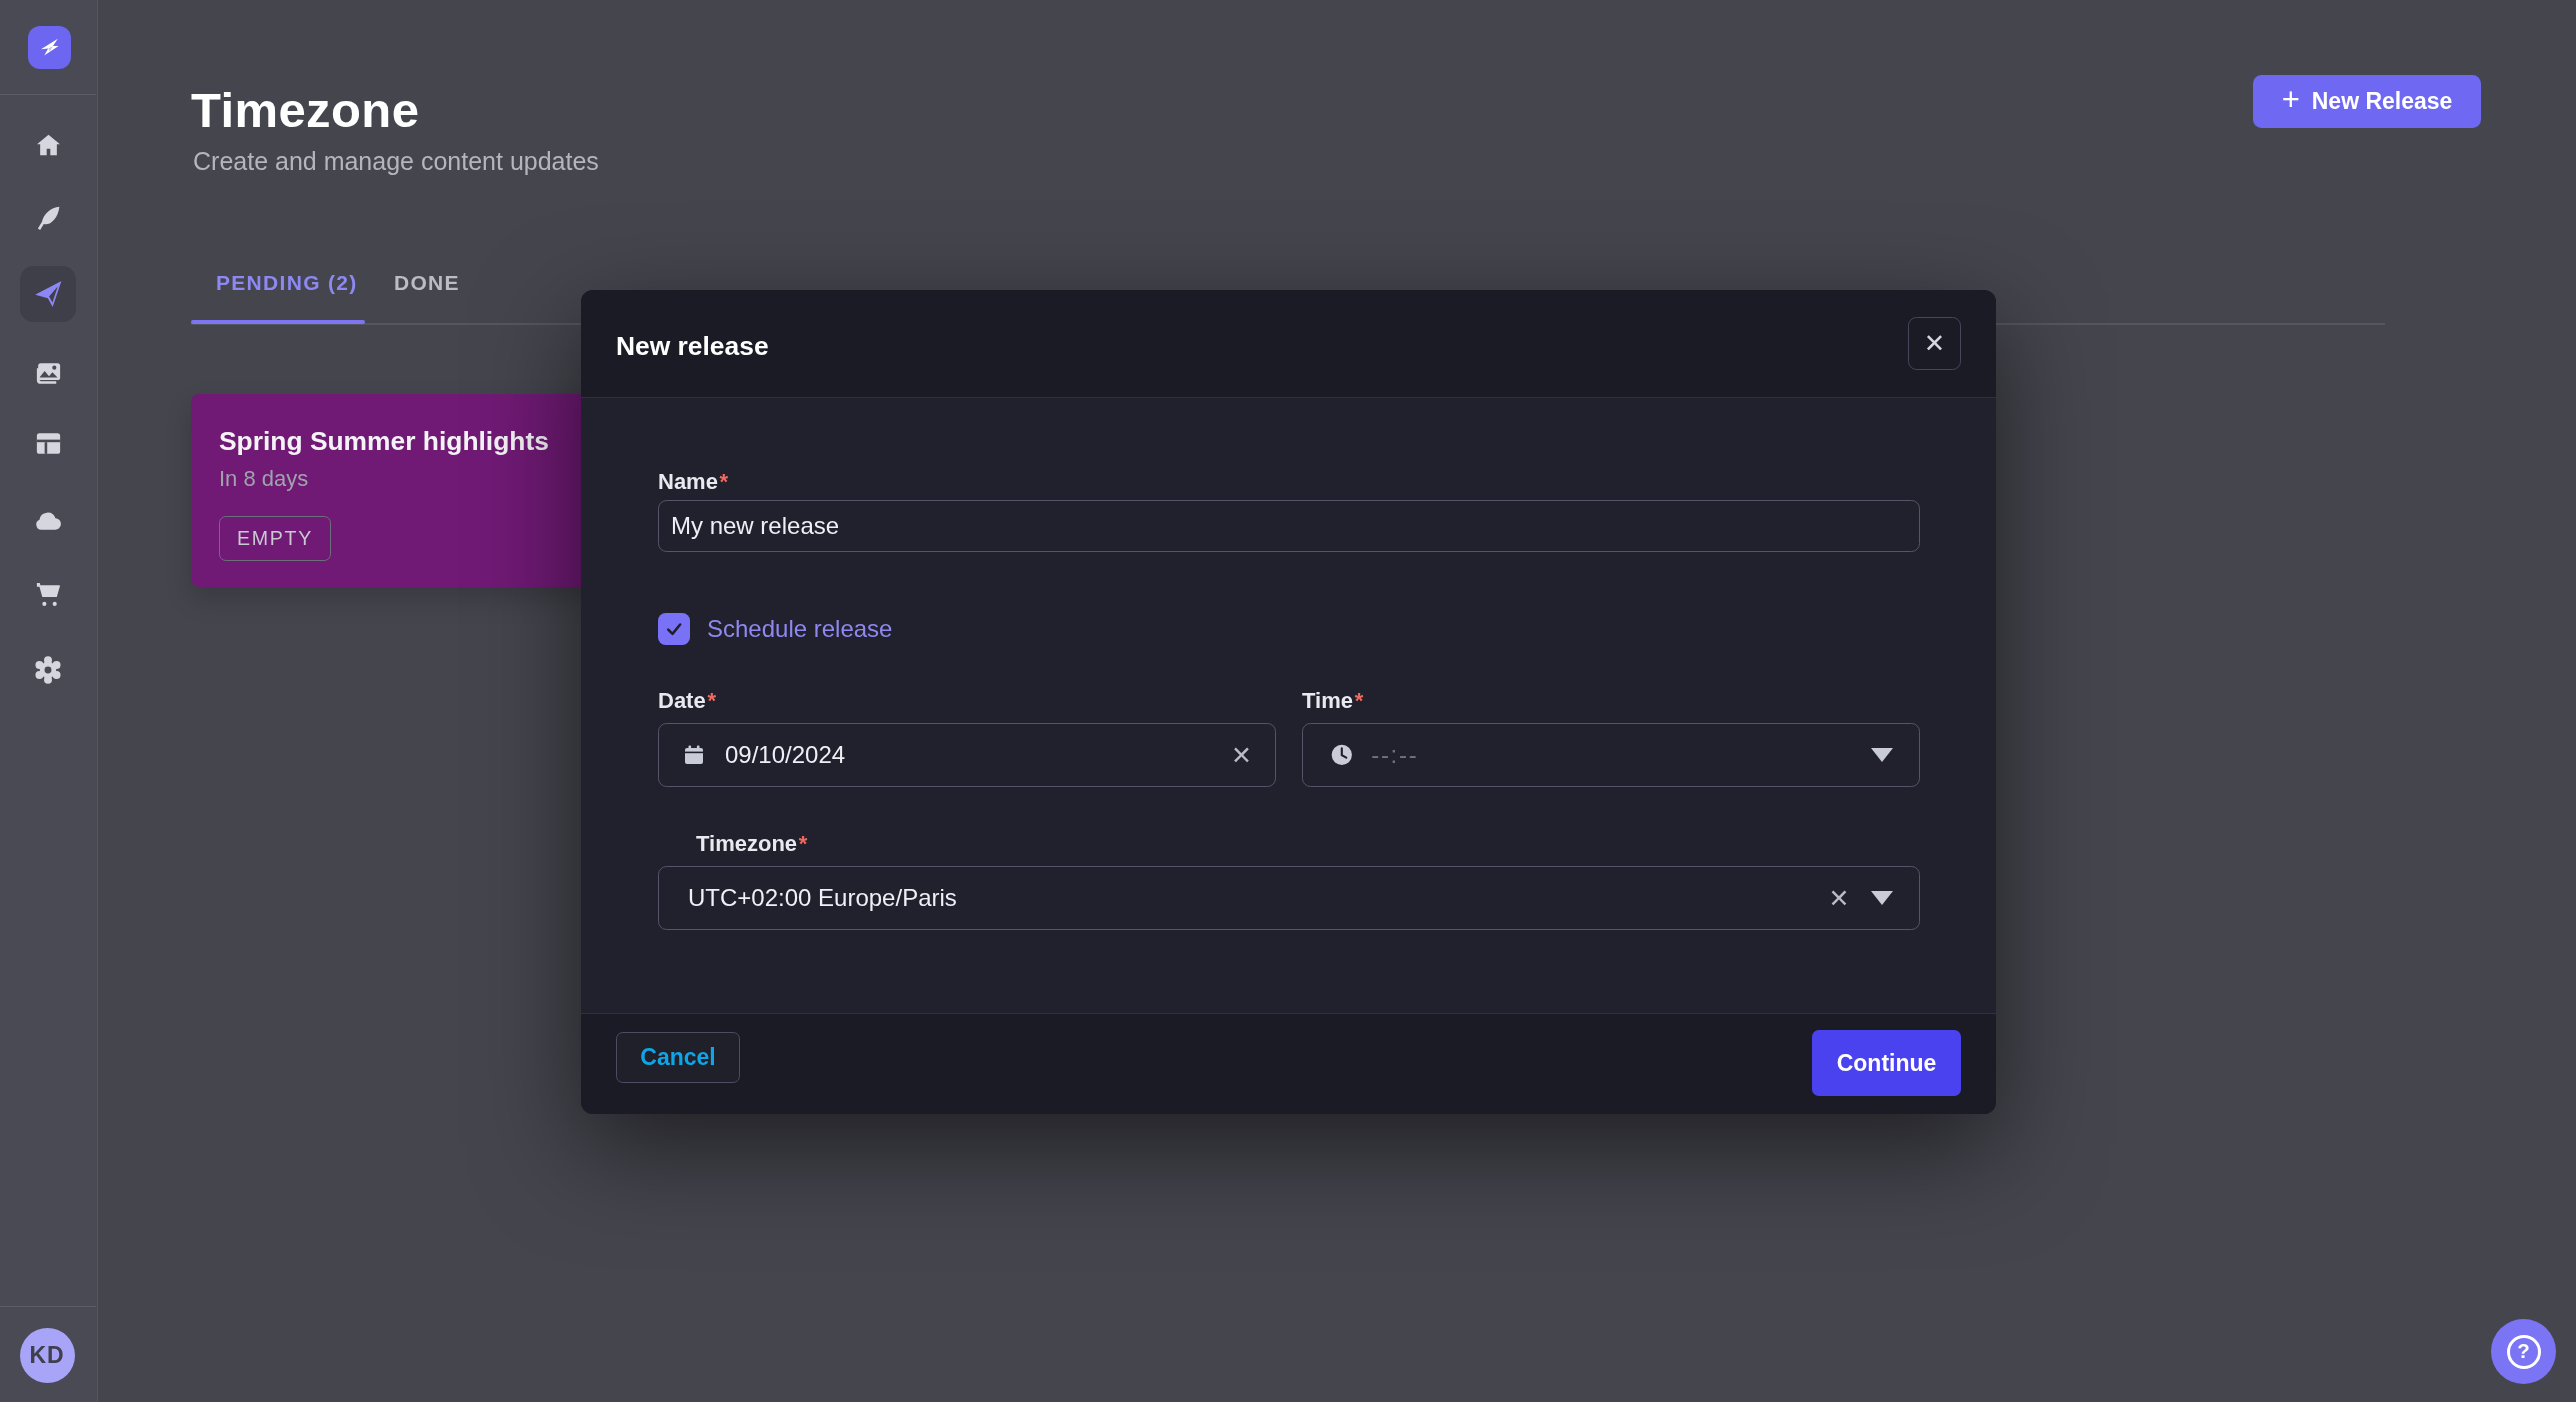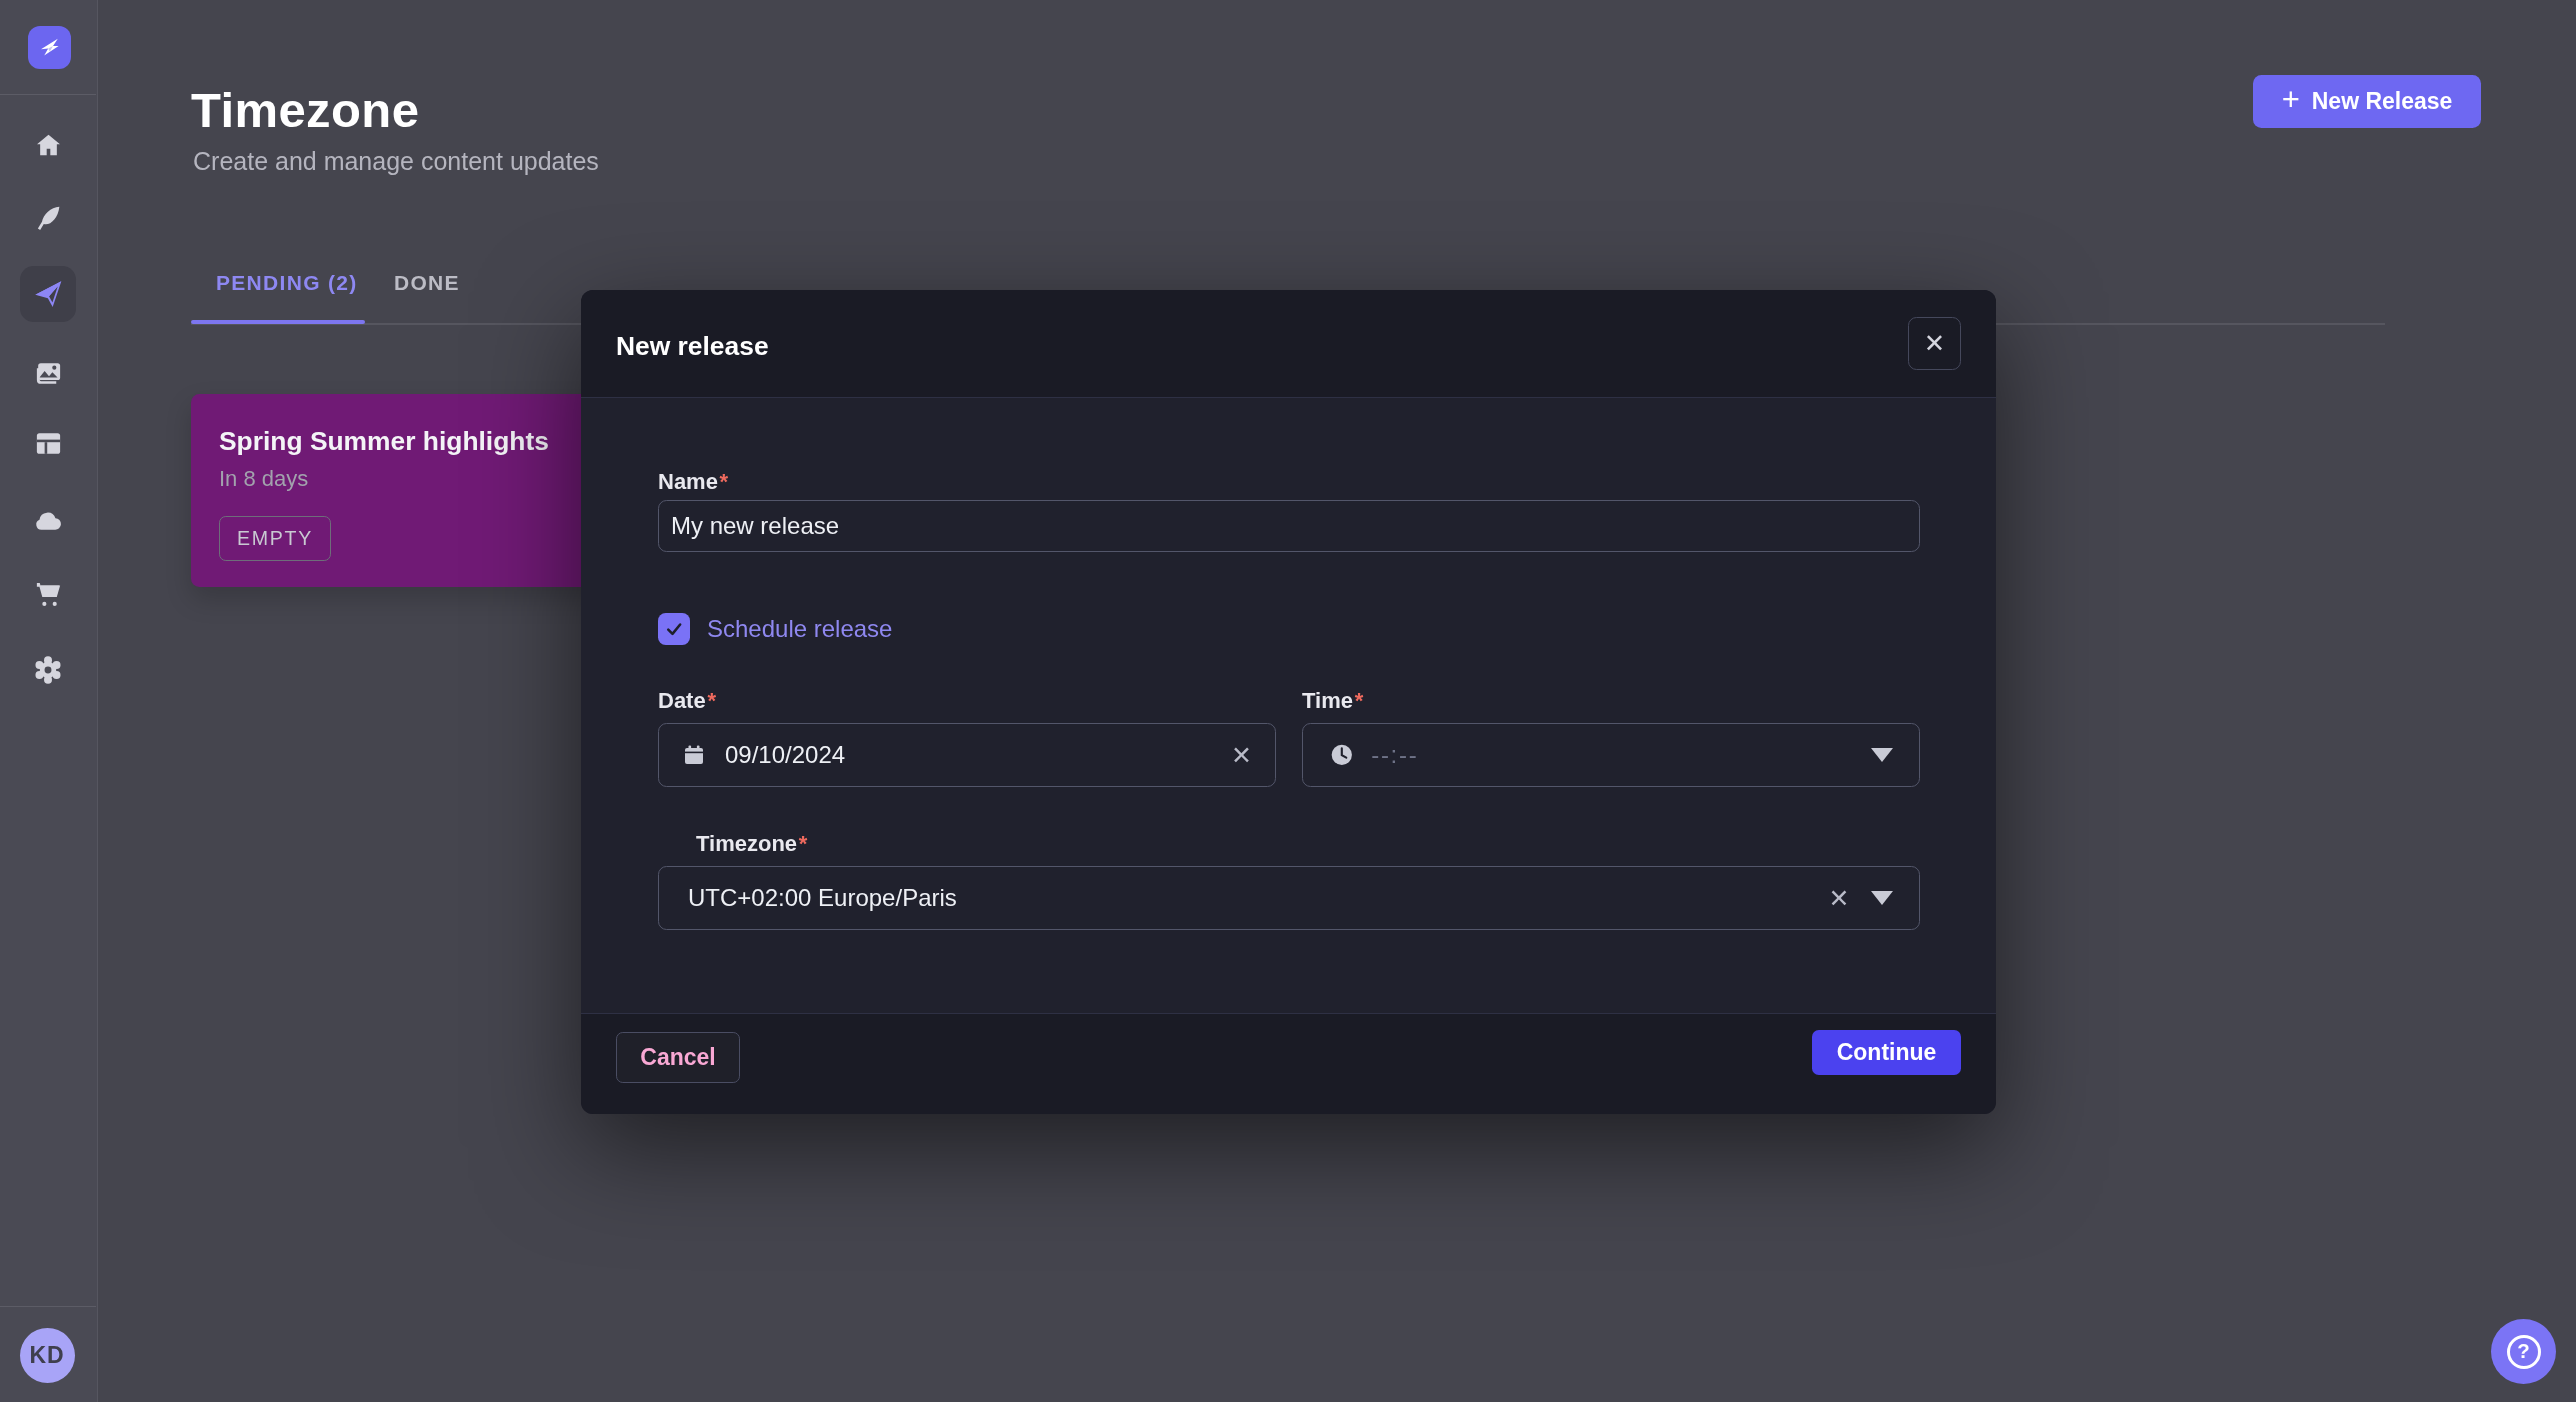--- a/index.html
+++ b/index.html
@@ -73,22 +73,22 @@
   .combo .val { font-size:24px; color:#eef0f5; }
   .combo .ph { font-size:24px; color:#6f7388; letter-spacing:1.7px; }
   .clear-x { font-size:25px; color:#b9bbc8; cursor:pointer; line-height:1; }
   .caret { width:0; height:0; border-left:11px solid transparent; border-right:11px solid transparent;
            border-top:14.5px solid #c9cbd6; }
 
   .modal-footer { position:absolute; left:0; top:723px; width:100%; height:101px;
                   background:#1a1b25; border-top:1.7px solid #2e3044; }
   .cancel-btn { position:absolute; left:35px; top:18px; width:124px; height:51px;
                 background:#1f2029; border:1.7px solid #4a4d63; border-radius:6.8px; cursor:pointer;
-                color:#f9a8d4; font-size:23px; font-weight:600; font-family:inherit; }
-  .continue-btn { position:absolute; left:1231px; top:16px; width:149px; height:45px;
+                color:#0ea5e9; font-size:23px; font-weight:600; font-family:inherit; }
+  .continue-btn { position:absolute; left:1231px; top:16px; width:149px; height:66px;
                   background:#4b42ef; border:none; border-radius:6.8px; cursor:pointer;
                   color:#ffffff; font-size:23px; font-weight:bold; font-family:inherit; }
 
   
   .help-btn { position:absolute; left:2491px; top:1319px; width:65px; height:65px; border-radius:50%;
               background:#7b74f5; border:none; cursor:pointer; display:flex; align-items:center; justify-content:center; }
   .help-ring { width:34px; height:34px; border:3.4px solid #ffffff; border-radius:50%;
                color:#ffffff; font-size:20.4px; font-weight:bold; display:flex; align-items:center; justify-content:center; }
 </style>
 </head>

